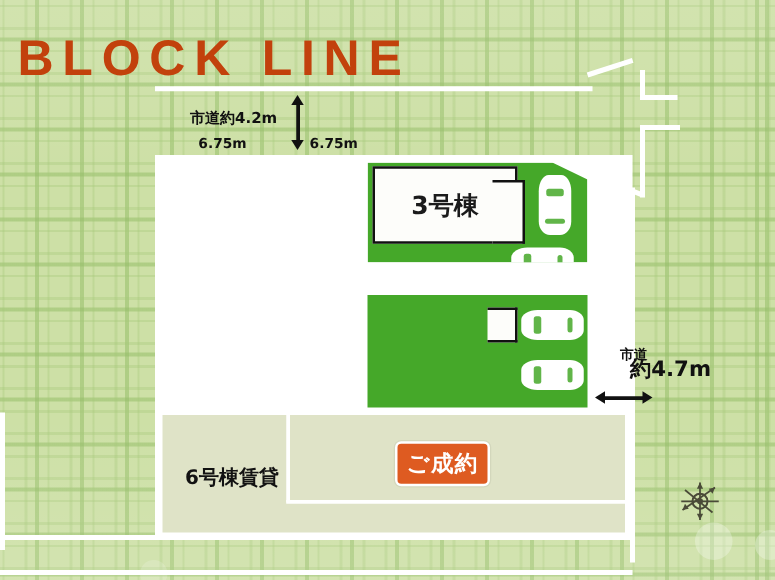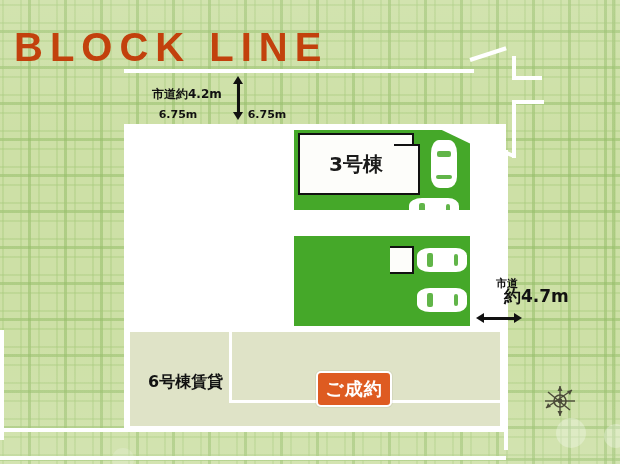--- a/index.html
+++ b/index.html
@@ -80,21 +80,20 @@
     position:absolute;font-weight:bold;color:#121212;white-space:nowrap;
     font-family:"DejaVu Sans","Liberation Sans",sans-serif;
   }
   .sold-badge{
     position:absolute;background:#de5b21;border:2px solid #ffffff;
     border-radius:5px;color:#ffffff;font-weight:bold;
     display:flex;align-items:center;justify-content:center;
     font-family:"DejaVu Sans","Liberation Sans",sans-serif;
     box-shadow:0 0 0 1px rgba(0,0,0,0.05);
     letter-spacing:1px;
-    margin-top:18px;
   }
   
   .dim-text{
     position:absolute;font-weight:bold;color:#111111;white-space:nowrap;
     font-family:"DejaVu Sans","Liberation Sans",sans-serif;
     text-align:center;line-height:13px;
   }
   .arrow-v{position:absolute;width:0;}
   .arrow-v .shaft{position:absolute;left:50%;margin-left:-1.5px;top:6px;bottom:6px;width:3px;background:#111;}
   .arrow-v .head{position:absolute;left:50%;margin-left:-5px;width:0;height:0;border-left:5px solid transparent;border-right:5px solid transparent;}

